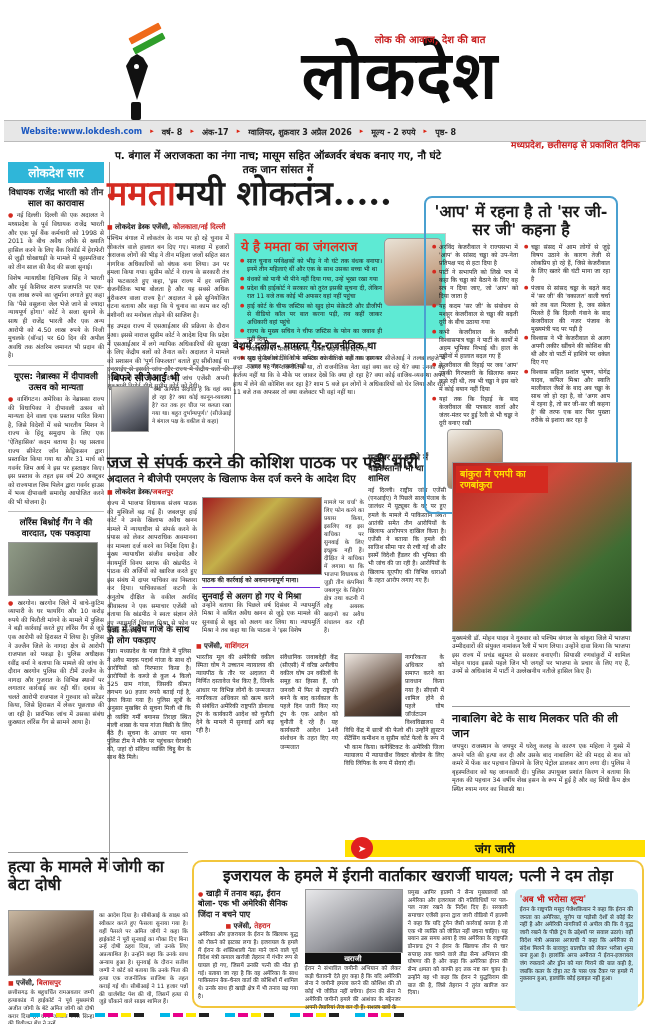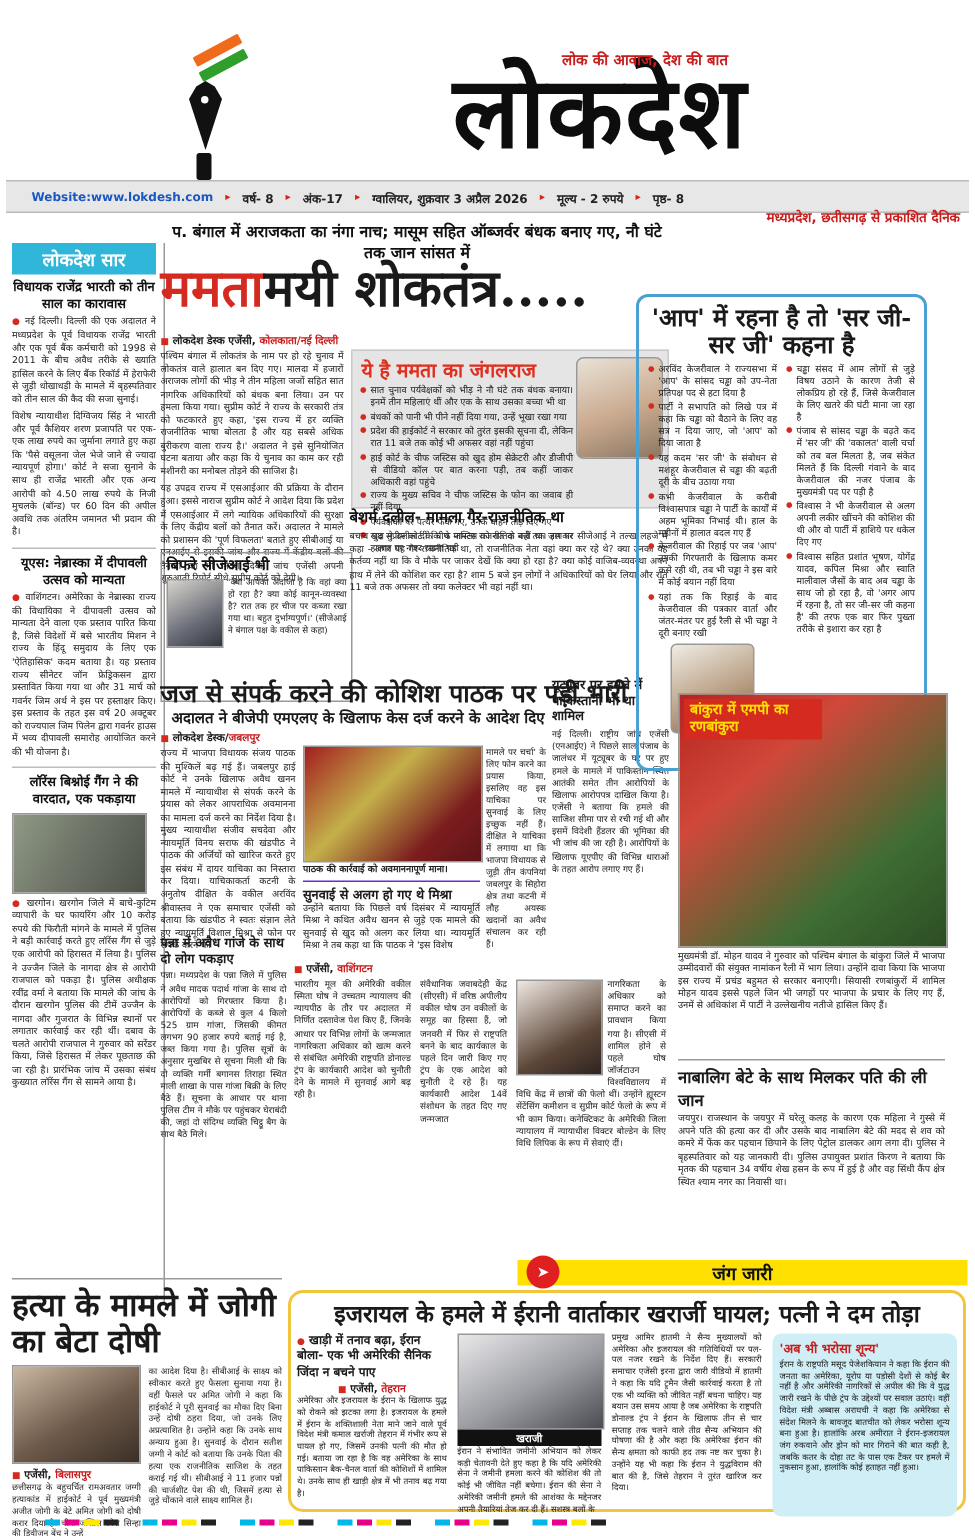--- a/index.html
+++ b/index.html
@@ -34,39 +34,39 @@
   .sb-div{border-top:1px solid #bbb;margin:5px 0;}
   
   .photo{background:linear-gradient(135deg,#b9a68c,#8d8d95 55%,#5c5f66);border:1px solid #999;}
   .cap-black{background:#111;color:#fff;font-weight:bold;font-size:7px;text-align:center;padding:1px 0;}
   
   .kicker{font-weight:bold;font-size:10.5px;line-height:1.3;text-align:center;color:#111;}
   .mainhead{font-family:"DejaVu Serif",serif;font-weight:900;font-size:34px;line-height:1.05;white-space:nowrap;}
   .mainhead .red{color:#d42a20;}
   .byline{font-size:7px;font-weight:bold;}
   .byline .place{color:#c81e1e;}
-  .jungle{border:1px solid #c9c9c9;background:#e5e5e5;padding:3px 5px;}
+  .jungle{border:1px solid #c9c9c9;background:#5eead4;padding:3px 5px;}
   .jungle-title{color:#e03020;font-weight:bold;font-size:13px;margin:0 0 2px 1px;}
   ul.dotlist{list-style:none;margin:0;padding:0;}
   ul.dotlist li{font-size:6.1px;line-height:1.32;text-align:justify;margin-bottom:1.5px;padding-left:7px;position:relative;}
   ul.dotlist li::before{content:"●";color:#d42a20;position:absolute;left:0;top:0;font-size:5px;}
   .boxed{border:1px solid #999;padding:3px;}
   .sec-title{font-weight:bold;font-size:10px;line-height:1.2;margin:0 0 2px 0;color:#111;}
   .judge-head{font-family:"DejaVu Serif",serif;font-weight:900;font-size:16.5px;white-space:nowrap;}
-  .judge-sub{font-weight:bold;font-size:10px;text-align:right;}
+  .judge-sub{font-weight:bold;font-size:10px;text-align:left;}
   .sub2{font-weight:bold;font-size:8.5px;border-top:1px solid #6d28d9;padding-top:2px;margin-top:2px;}
   .small-head{font-weight:bold;font-size:8.6px;line-height:1.25;margin-bottom:2px;}
   .trump-head{font-family:"DejaVu Serif",serif;font-weight:900;font-size:14.5px;white-space:nowrap;}
   
   .aap-box{border:2px solid #4aa0d0;border-radius:8px;padding:4px 6px;}
   .aap-head{font-family:"DejaVu Serif",serif;font-weight:900;font-size:16px;line-height:1.15;text-align:center;margin:1px 0 3px 0;}
   .bankura-label{background:#d42a20;color:#ffe000;font-weight:bold;font-size:9.5px;padding:2px 4px;line-height:1.2;display:inline-block;}
   .caption-txt{font-size:6.2px;line-height:1.35;text-align:justify;color:#222;}
   
-  .jogi-head{font-family:"DejaVu Serif",serif;font-weight:900;font-size:21px;line-height:1.12;}
+  .jogi-head{font-family:"DejaVu Serif",serif;font-weight:900;font-size:16px;line-height:1.12;}
   .war-wrap{border:2px solid #f2c63c;border-radius:10px;}
   .war-banner{background:#ffe000;height:17px;display:flex;align-items:center;justify-content:center;position:relative;}
   .war-banner .circ{position:absolute;left:6px;top:-3px;width:22px;height:22px;border-radius:50%;background:#e02020;
                     display:flex;align-items:center;justify-content:center;color:#fff;font-size:10px;}
   .war-banner .txt{font-weight:bold;font-size:12px;color:#111;}
   .war-head{font-family:"DejaVu Serif",serif;font-weight:900;font-size:15.5px;text-align:center;white-space:nowrap;}
   .war-boxtitle{font-weight:bold;font-size:8px;line-height:1.3;}
   .cyanbox{background:#cfeef6;border-radius:6px;padding:4px 5px;}
   .cyanbox .qt{color:#c81e1e;font-weight:bold;font-size:8.5px;margin-bottom:2px;}
   

